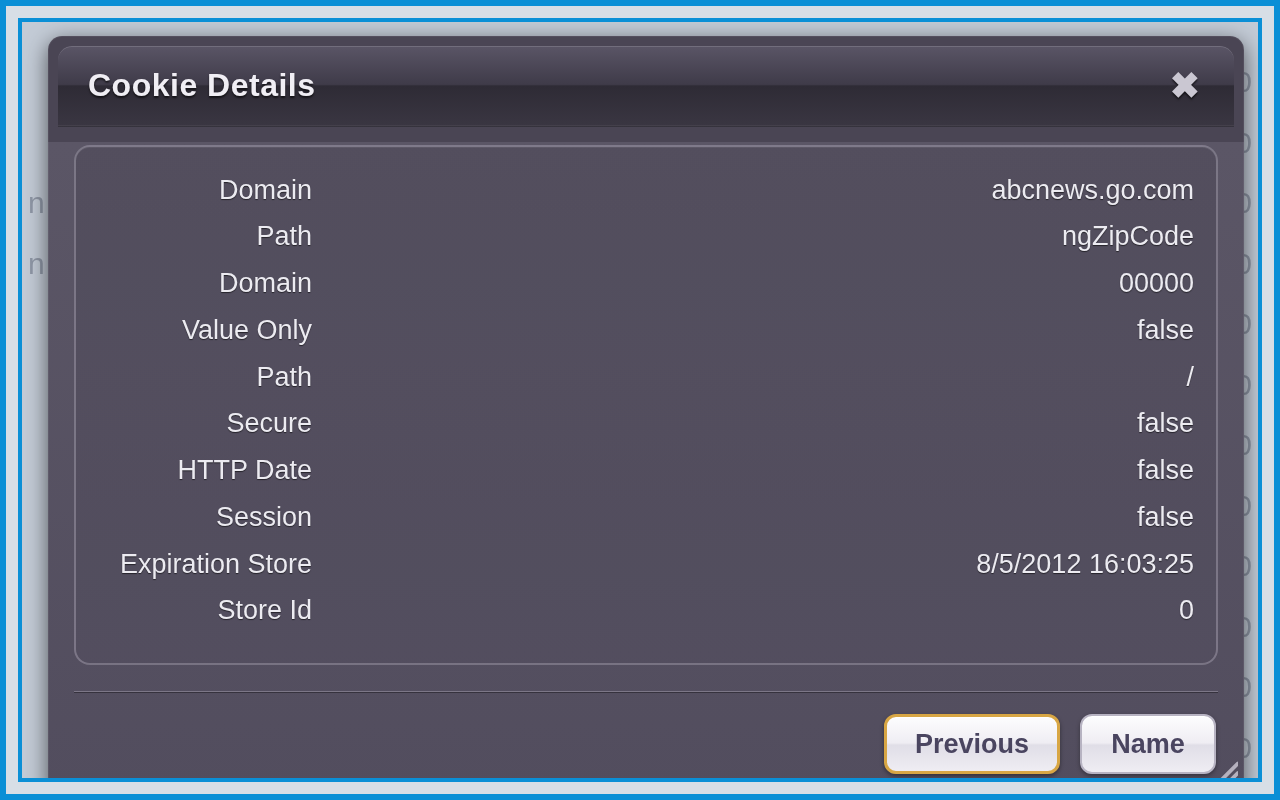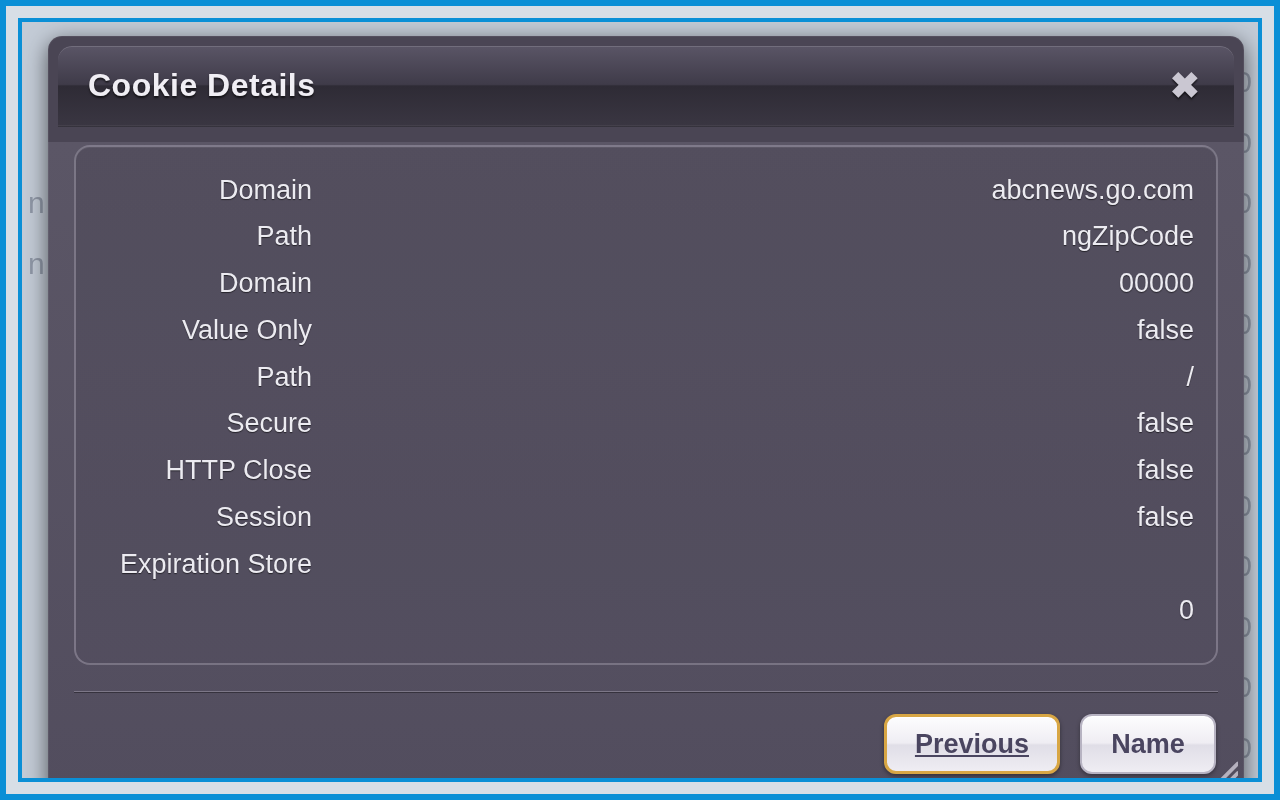--- a/index.html
+++ b/index.html
@@ -125,21 +125,20 @@
     font-weight: 600;
     display: flex; align-items: center; justify-content: center;
     border: 2px solid #b7b3c2;
     box-shadow: 0 2px 4px rgba(0,0,0,.35), inset 0 1px 0 rgba(255,255,255,.9);
     cursor: pointer;
     user-select: none;
   }
   .btn.primary {
     border: 3px solid #d8a644;
     box-shadow: 0 2px 4px rgba(0,0,0,.4), inset 0 1px 0 rgba(255,255,255,.95);
-    text-decoration: underline;
   }
 
   .resize-grip {
     position: absolute;
     right: 6px; bottom: 6px;
     width: 38px; height: 38px;
     opacity: .75;
     cursor: nwse-resize;
   }
   .resize-grip svg { width: 100%; height: 100%; }
@@ -227,31 +226,33 @@
           </div>
           <div class="row">
             <div class="label">Path</div>
             <div class="value">/</div>
           </div>
           <div class="row">
             <div class="label">Secure</div>
             <div class="value">false</div>
           </div>
           <div class="row">
-            <div class="label">HTTP Close</div>
+            <div class="label">HTTP Date</div>
             <div class="value">false</div>
           </div>
           <div class="row">
             <div class="label">Session</div>
             <div class="value">false</div>
           </div>
           <div class="row">
             <div class="label">Expiration Store</div>
-          </div>
-          <div class="row">
+            <div class="value">8/5/2012 16:03:25</div>
+          </div>
+          <div class="row">
+            <div class="label">Store Id</div>
             <div class="value">0</div>
           </div>
         </div>
       </div>
 
       <div class="footer-sep"></div>
 
       <div class="footer">
         <div class="btn primary">Previous</div>
         <div class="btn">Name</div>

